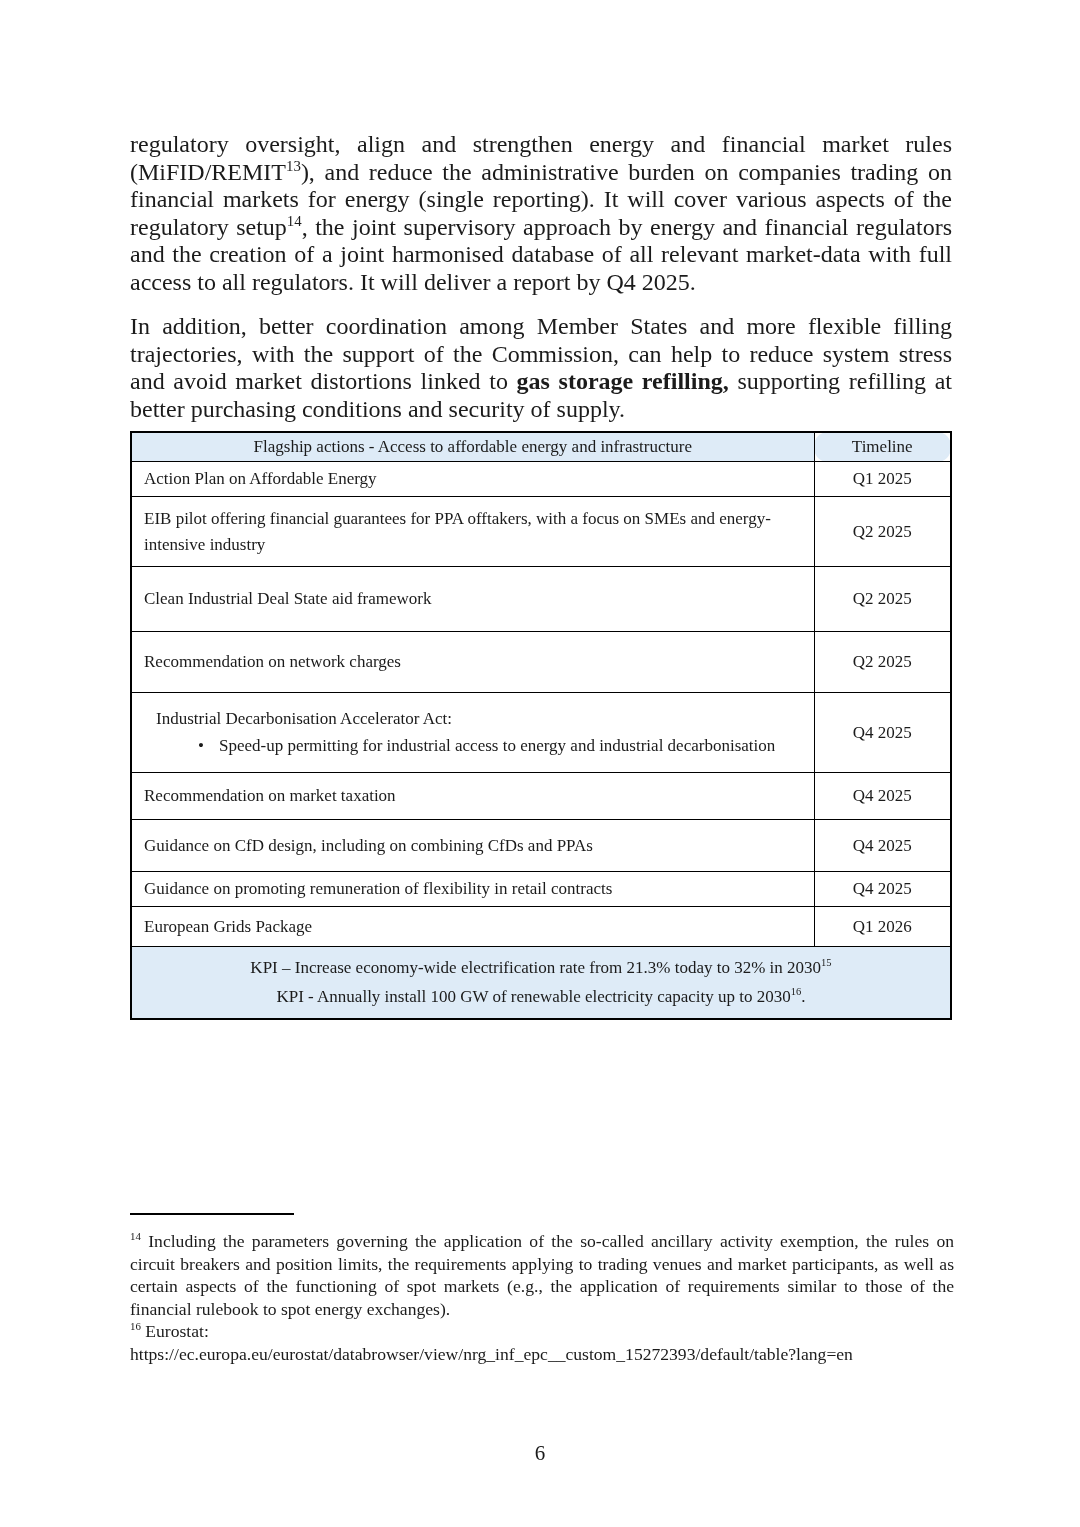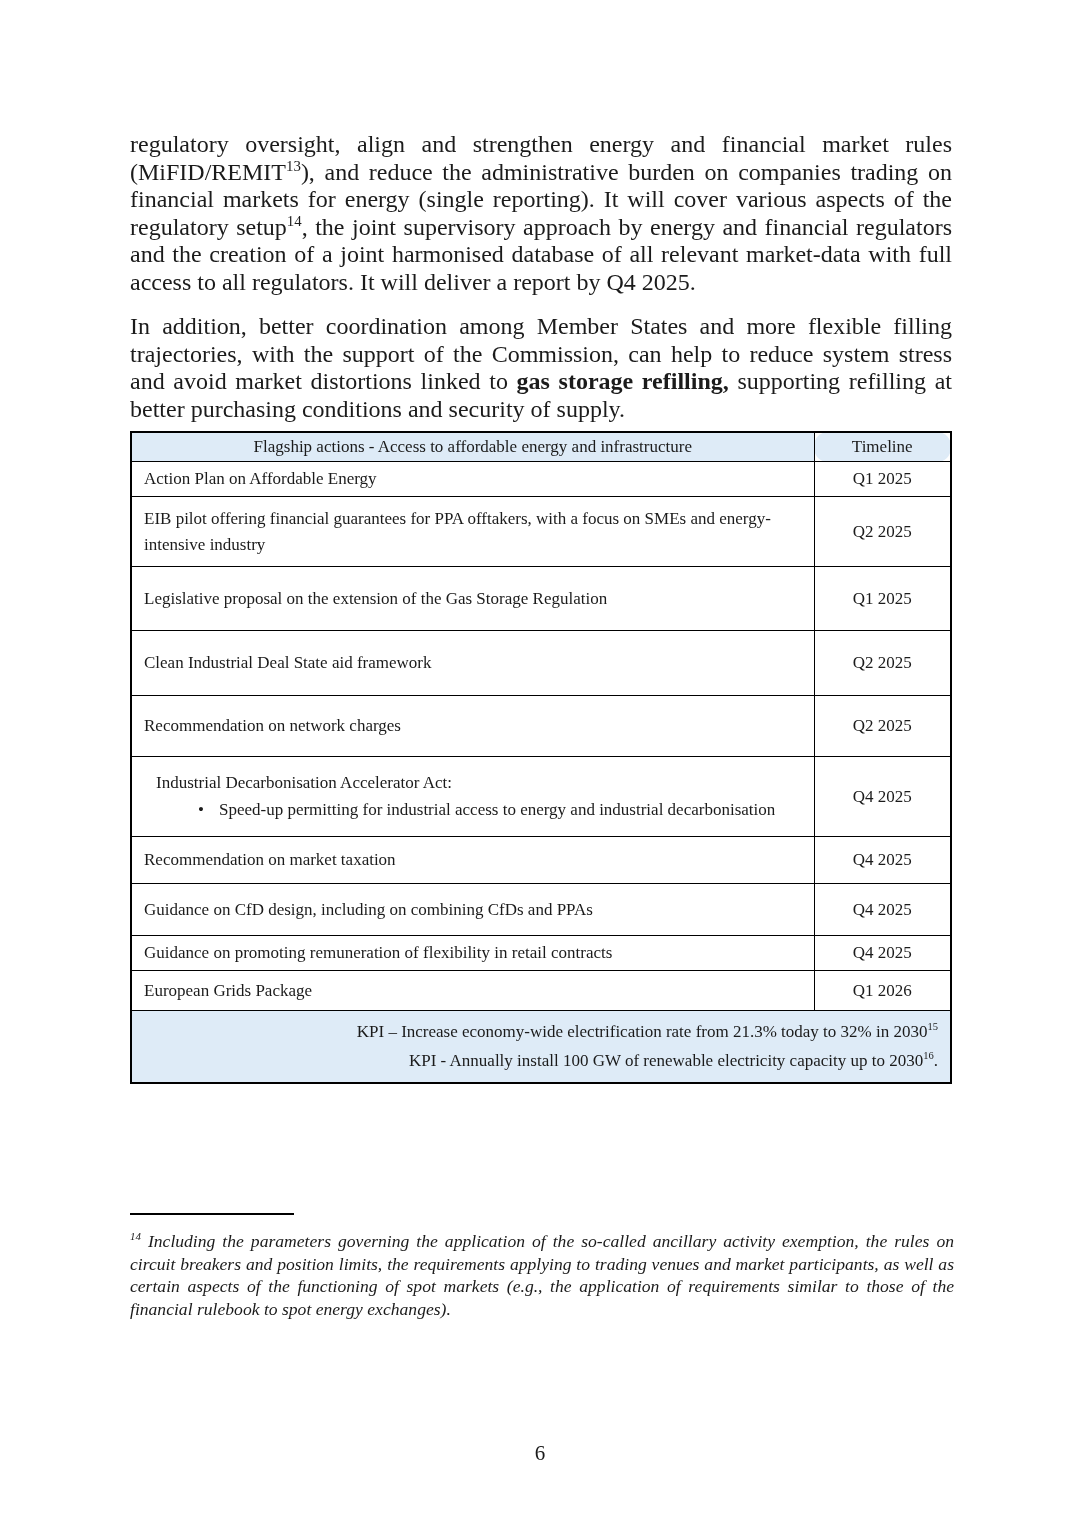--- a/index.html
+++ b/index.html
@@ -44,34 +44,34 @@
     padding:1px 4px;
   }
   th.head-timeline, td.timeline-cell{width:137px;border-radius:14px;}
   td.action-cell{text-align:left;padding:4px 12px;}
   td.timeline-cell{text-align:center;padding:2px 4px;}
   td.action-top{vertical-align:top;padding-top:3px;padding-left:24px;}
   .bullet-line{display:flex;gap:15px;padding-left:42px;margin-top:1px;}
   .bullet-dot{flex:0 0 auto;}
   td.kpi-cell{
     background:var(--header-bg);
-    text-align:right;vertical-align:top;
+    text-align:center;vertical-align:top;
     padding:5px 12px;line-height:29.5px;
   }
 
   .footsep{
     position:absolute;left:130px;top:1213px;
     width:164px;height:2px;background:var(--table-border);
   }
   .footnotes{
     position:absolute;left:130px;top:1230px;width:824px;
     font-size:17.6px;line-height:22.6px;
     text-align:left;
   }
-  .footnote.justify{text-align:justify;font-style:italic;}
+  .footnote.justify{text-align:justify;}
   .fn-url{display:block;text-align:left;color:var(--text);text-decoration:none;}
   .page-number{
     position:absolute;top:1441px;left:0;width:100%;
     text-align:center;font-size:21px;
   }
 </style>
 </head>
 <body>
 
 <div class="page">
@@ -86,24 +86,20 @@
         <th class="head-action">Flagship actions - Access to affordable energy and infrastructure</th>
         <th class="head-timeline">Timeline</th>
       </tr>
       <tr style="height:33px;padding-left:8px;">
         <td class="action-cell">Action Plan on Affordable Energy</td>
         <td class="timeline-cell">Q1 2025</td>
       </tr>
       <tr style="height:70px;">
         <td class="action-cell">EIB pilot offering financial guarantees for PPA offtakers, with a focus on SMEs and energy-intensive industry</td>
         <td class="timeline-cell">Q2 2025</td>
-      </tr>
-      <tr style="height:64px;">
-        <td class="action-cell">Legislative proposal on the extension of the Gas Storage Regulation</td>
-        <td class="timeline-cell">Q1 2025</td>
       </tr>
       <tr style="height:65px;">
         <td class="action-cell">Clean Industrial Deal State aid framework</td>
         <td class="timeline-cell">Q2 2025</td>
       </tr>
       <tr style="height:61px;">
         <td class="action-cell">Recommendation on network charges</td>
         <td class="timeline-cell">Q2 2025</td>
       </tr>
       <tr style="height:80px;">
@@ -138,17 +134,18 @@
           <div><span>KPI - Annually install 100 GW of renewable electricity capacity up to 2030</span><sup class="fnref">16</sup><span>.</span></div>
         </td>
       </tr>
     </tbody>
   </table>
 
   <div class="footsep"></div>
 
   <div class="footnotes">
     <div class="footnote justify"><sup class="fnref">14</sup> <span>Including the parameters governing the application of the so-called ancillary activity exemption, the rules on circuit breakers and position limits, the requirements applying to trading venues and market participants, as well as certain aspects of the functioning of spot markets (e.g., the application of requirements similar to those of the financial rulebook to spot energy exchanges).</span></div>
+    <div class="footnote"><sup class="fnref">16</sup> <span>Eurostat:</span><a class="fn-url" href="#">https://ec.europa.eu/eurostat/databrowser/view/nrg_inf_epc__custom_15272393/default/table?lang=en</a></div>
   </div>
 
   <div class="page-number">6</div>
 
 </div>
 
 </body></html>

